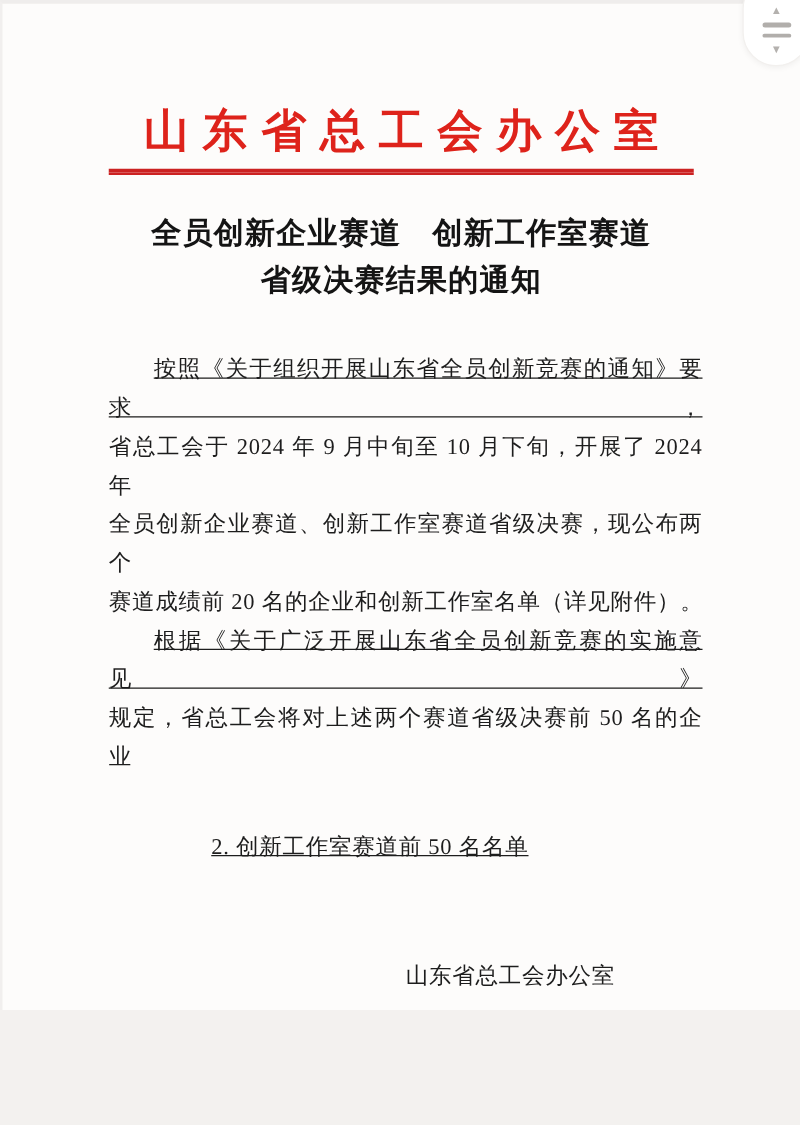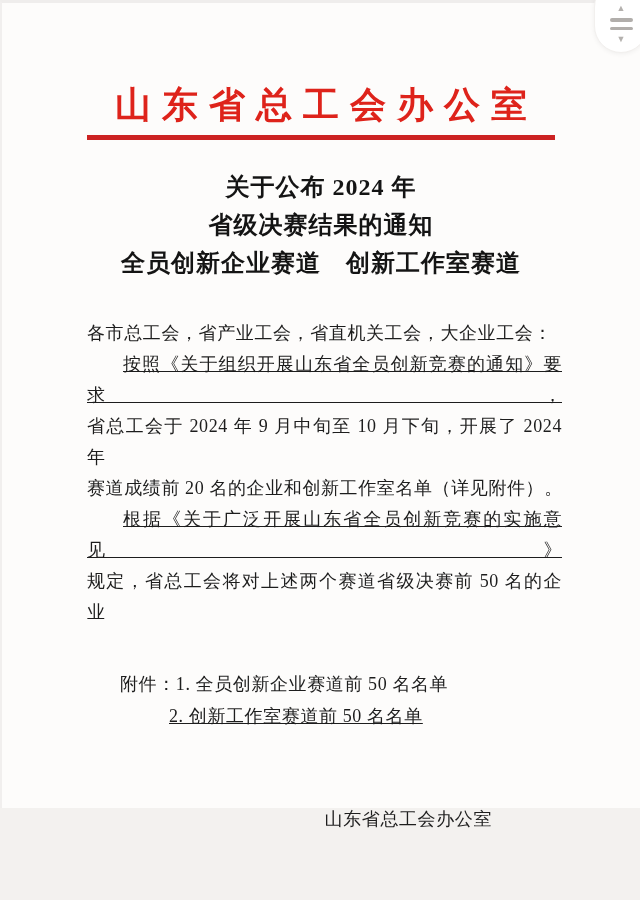--- a/index.html
+++ b/index.html
@@ -112,36 +112,34 @@
 </head>
 <body>
 
 <div class="page">
 
   <div class="letterhead">山东省总工会办公室</div>
 
   <div class="rule-double"></div>
 
   <div class="doc-title">
-    <div>关于公布 2024 年</div>
+    <div>全员创新企业赛道　创新工作室赛道</div>
     <div>省级决赛结果的通知</div>
-    <div>全员创新企业赛道　创新工作室赛道</div>
   </div>
 
   <div class="body-text">
-    <div class="bline">各市总工会，省产业工会，省直机关工会，大企业工会：</div>
     <div class="bline indent just">按照《关于组织开展山东省全员创新竞赛的通知》要求，</div>
     <div class="bline just">省总工会于 2024 年 9 月中旬至 10 月下旬，开展了 2024 年</div>
+    <div class="bline just">全员创新企业赛道、创新工作室赛道省级决赛，现公布两个</div>
     <div class="bline">赛道成绩前 20 名的企业和创新工作室名单（详见附件）。</div>
     <div class="bline indent just">根据《关于广泛开展山东省全员创新竞赛的实施意见》</div>
     <div class="bline just">规定，省总工会将对上述两个赛道省级决赛前 50 名的企业</div>
   </div>
 
   <div class="attachments">
-    <div>附件：1. 全员创新企业赛道前 50 名名单</div>
     <div class="attachment-2">2. 创新工作室赛道前 50 名名单</div>
   </div>
 
   <div class="signature">
     <div class="org">山东省总工会办公室</div>
 
   </div>
 
 </div>
 

